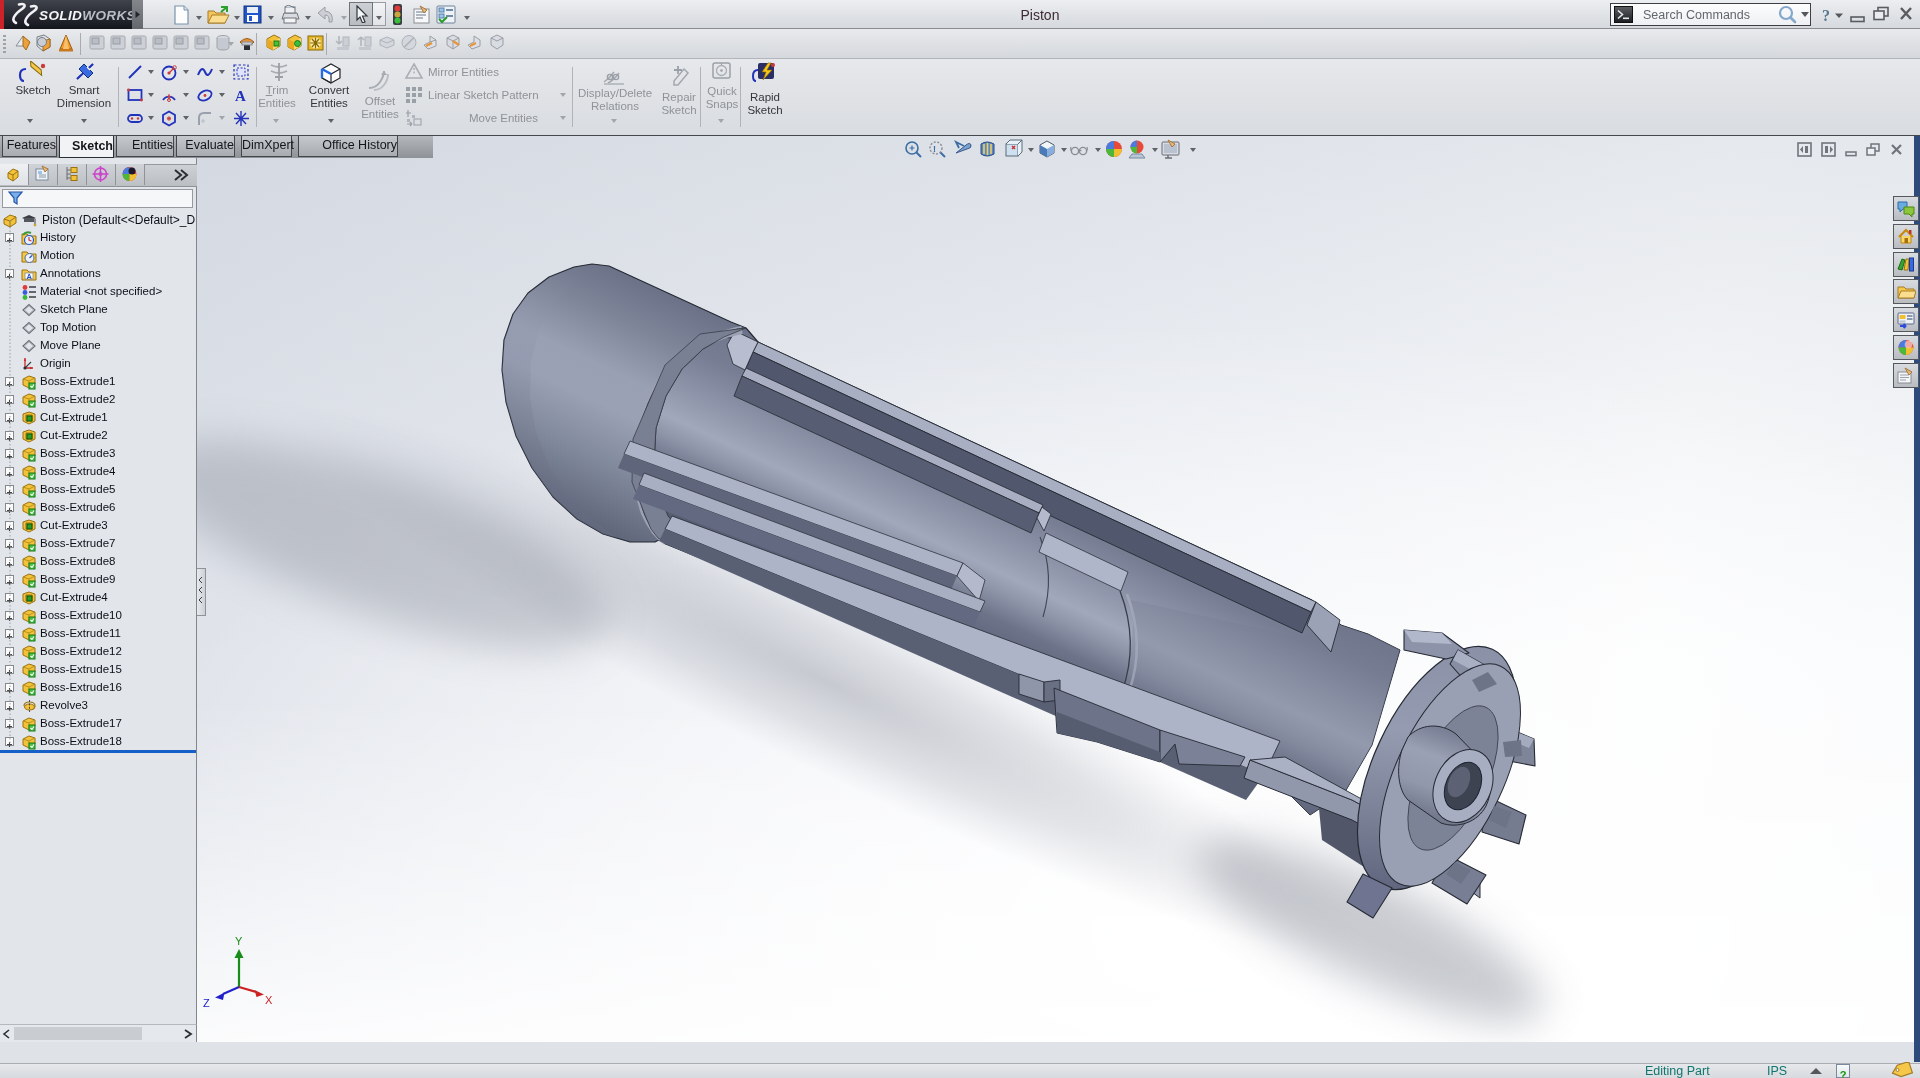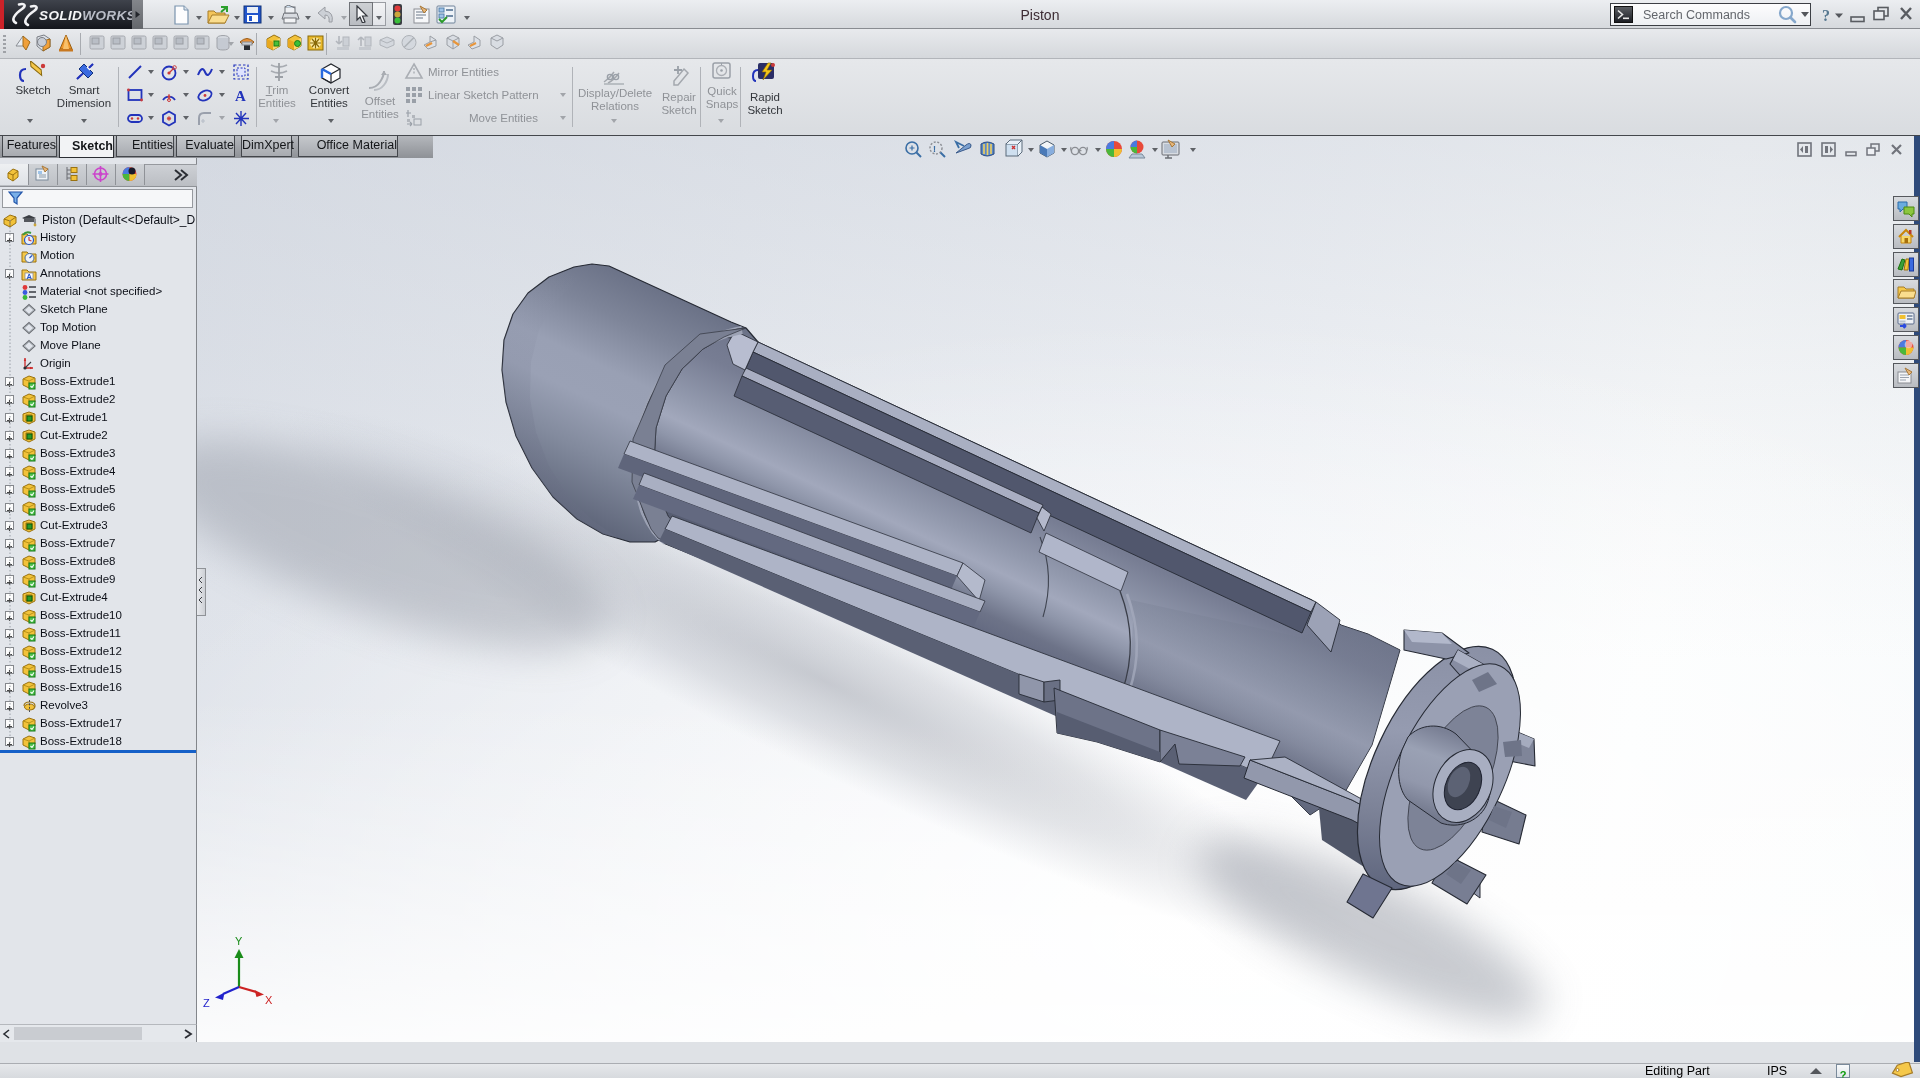--- a/index.html
+++ b/index.html
@@ -37,21 +37,21 @@
 .trow .txt { position:absolute; left:40px; top:2px; white-space:nowrap; }
 .plusbox { position:absolute; left:5px; top:4px; width:9px; height:9px; background:#fdfdfd; border:1px solid #85888d; }
 .ticon { position:absolute; left:21px; top:1px; }
 #rightedge { left:1914px; top:136px; width:6px; height:926px; background:#2e4a7a; }
 .tpbtn { position:absolute; left:0; width:26px; height:25px; background:linear-gradient(#d8dbdf,#b9bcc1); border:1px solid #55585d; }
 #bottomtabs { left:0; top:1042px; width:1920px; height:24px; background:linear-gradient(#e2e4e8,#cfd2d6); border-top:1px solid #6f7277; }
 .navbtn { position:absolute; top:3px; width:15px; height:18px; background:linear-gradient(#d6d9dc,#b8bbc0); border:1px solid #929599; }
 #mtab1 { position:absolute; left:68px; top:1px; width:56px; height:22px; background:#f0f1f3; border:1.5px solid #26282d; font-weight:bold; font-size:12.5px; text-align:center; line-height:19px; color:#0d0f12; }
 #mtab2 { position:absolute; left:127px; top:3px; width:101px; height:20px; background:linear-gradient(#b5b8bd,#a2a5aa); border:1px solid #55585d; font-size:12.5px; text-align:center; line-height:17px; color:#141619; }
 #status2 { left:0; top:1063px; width:1920px; height:15px; background:linear-gradient(#e6e8eb,#d7dade); border-top:1px solid #aaadb2; }
-.stxt { position:absolute; top:1064px; font-size:12.5px; color:#000000; }
+.stxt { position:absolute; top:1064px; font-size:12.5px; color:#0f766e; }
 </style></head><body>
 <div id="app">
 <div class="abs" id="titlebar"></div>
 <div class="abs" id="logoblock"></div>
 <div class="abs" id="logored"></div>
 <svg class="abs" style="left:4px;top:0" width="128" height="29">
 <g fill="none" stroke="#f2f2f5" stroke-width="2.6" stroke-linecap="round">
 <path d="M12 23 Q8 21 10 17 Q12 13 18 9 Q22 6 20 4.5 Q18.5 3.5 15 4.5"></path>
 <path d="M24 25 Q20 23 22 19 Q24 15 30 11 Q34 8 32 6.5 Q30.5 5.5 27 6.5"></path>
 </g>
@@ -610,21 +610,21 @@
         <path d="M3 3 L12 12 M12 3 L3 12" stroke="#71747c" stroke-width="2.2"></path>
       </svg>
     </div>
 <div class="abs" id="tabstrip"></div>
 <div id="ctabs">
       <div class="ctab" style="left:2px;top:136px;width:55px;line-height:19px">Features</div>
       <div class="ctab active" style="left:59px;top:136px;width:55px;line-height:21px">Sketch</div>
       <div class="ctab" style="left:116px;top:136px;width:58px;line-height:19px">Entities</div>
       <div class="ctab" style="left:176px;top:136px;width:59px;line-height:19px">Evaluate</div>
       <div class="ctab" style="left:241px;top:136px;width:51px;line-height:19px">DimXpert</div>
-      <div class="ctab" style="left:298px;top:136px;width:100px;line-height:19px">Office Material</div>
+      <div class="ctab" style="left:298px;top:136px;width:100px;line-height:19px">Office History</div>
     </div>
 <div class="abs" id="leftpanel">
       <div id="ptabrow"></div>
       <div id="filterbox"></div>
     </div>
 <div class="abs" style="left:0;top:164px;width:197px;height:24px">
       <div class="ptab active" style="left:0px"><svg width="17" height="18" style="margin:1px 0 0 5px">
           <path d="M3 8 L8 4 L13 6 L13 12 L8 16 L3 13 Z" fill="#f2c23a" stroke="#9a7210"></path>
           <path d="M3 8 L8 10 L13 6 M8 10 L8 16" fill="none" stroke="#9a7210"></path>
         </svg></div>

